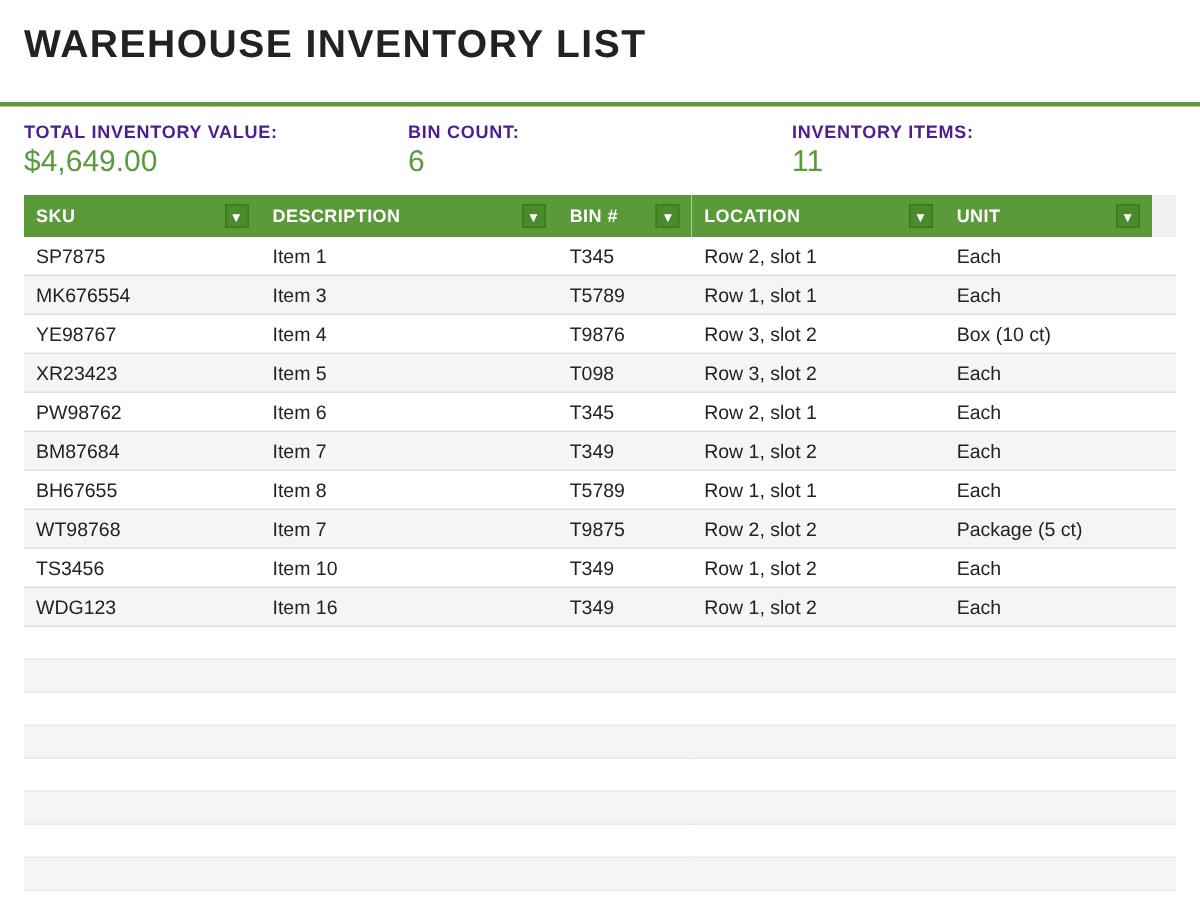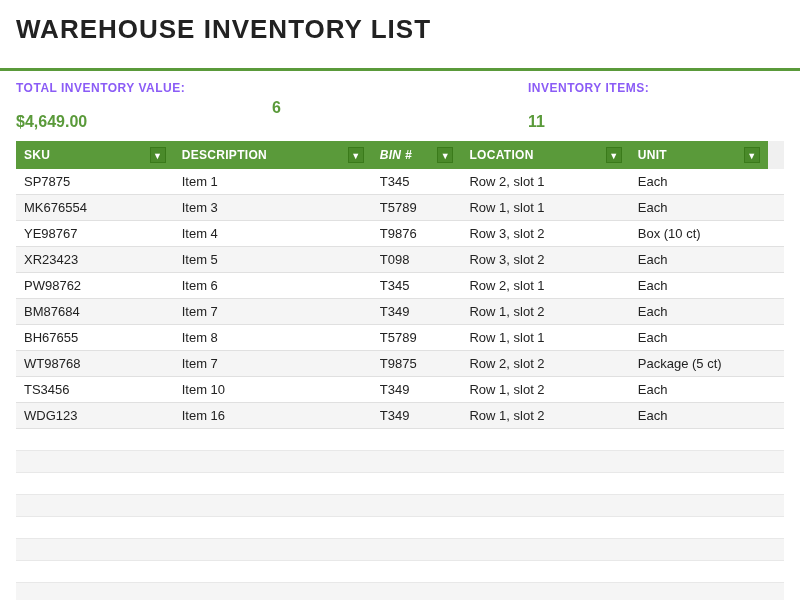--- a/index.html
+++ b/index.html
@@ -36,30 +36,30 @@
       gap: 0;
     }
 
     .stat-block {
       flex: 1;
     }
 
     .stat-label {
       font-size: 12px;
       font-weight: 700;
-      color: #8b5cf6;
+      color: #4c1d95;
       text-transform: uppercase;
       letter-spacing: 0.5px;
     }
 
     .stat-value {
-      font-size: 16px;
-      font-weight: 700;
+      font-size: 20px;
+      font-weight: 400;
       color: #5a9a3a;
-      margin-top: 18px;
+      margin-top: 2px;
     }
 
     .table-container {
       padding: 0 16px 16px 16px;
     }
 
     table {
       width: 100%;
       border-collapse: collapse;
       font-size: 13px;
@@ -120,21 +120,21 @@
       border-bottom: 1px solid #e8e8e8;
     }
 
     tbody td {
       padding: 5px 8px;
       color: #222;
     }
 
     .col-sku { width: 160px; }
     .col-desc { width: 200px; }
-    .col-bin { width: 90px; font-style: italic; }
+    .col-bin { width: 90px; }
     .col-loc { width: 170px; }
     .col-unit { width: 140px; }
     .col-extra { width: 30px; background: #f9f9f9; }
 
     .scrollbar-col {
       width: 16px;
       background: #f0f0f0;
     }
   </style>
 </head>
@@ -144,20 +144,21 @@
   <div class="header">
     <h1>WAREHOUSE INVENTORY LIST</h1>
   </div>
 
   <div class="stats-row">
     <div class="stat-block">
       <div class="stat-label">TOTAL INVENTORY VALUE:</div>
       <div class="stat-value">$4,649.00</div>
     </div>
     <div class="stat-block">
+      <div class="stat-label">BIN COUNT:</div>
       <div class="stat-value">6</div>
     </div>
     <div class="stat-block">
       <div class="stat-label">INVENTORY ITEMS:</div>
       <div class="stat-value">11</div>
     </div>
   </div>
 
   <div class="table-container">
     <table>

